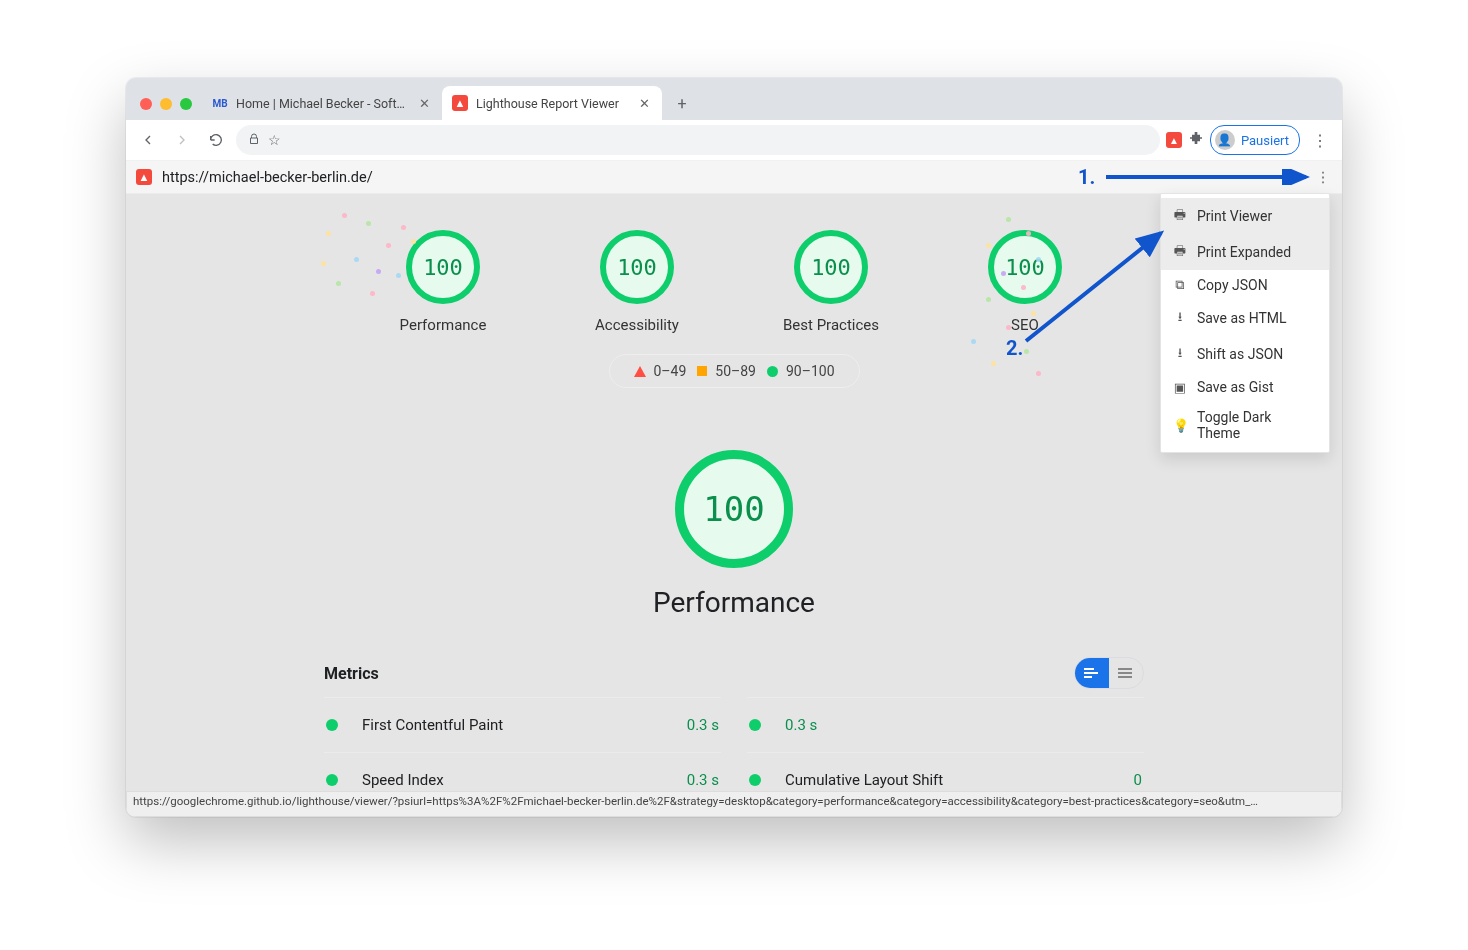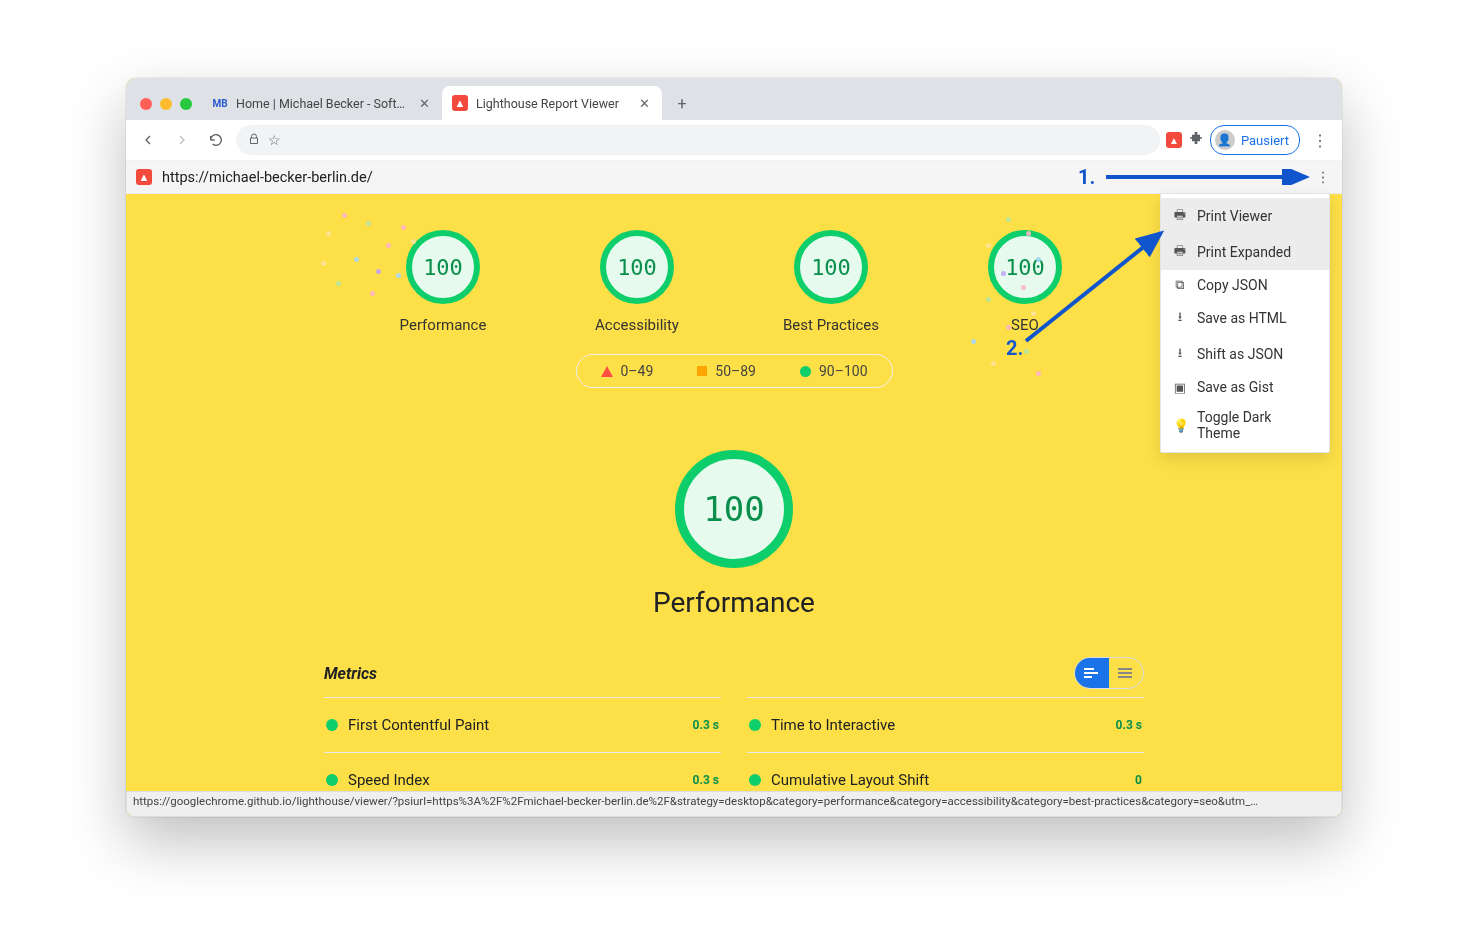--- a/index.html
+++ b/index.html
@@ -7,21 +7,21 @@
     --green-fill: #e6faee;
     --orange: #ffa400;
     --red: #ff4e42;
     --grey-text: #5f6368;
     --grey-border: #dadce0;
     --link: #1a73e8;
     --annot-blue: #1155cc;
   }
   html,body{margin:0;padding:0;background:#fff;font-family:-apple-system,BlinkMacSystemFont,"Segoe UI",Roboto,Helvetica,Arial,sans-serif;}
   .stage{min-height:950px;display:flex;justify-content:center;align-items:flex-start;}
-  .window{width:1216px;margin-top:78px;border-radius:10px;box-shadow:0 25px 60px rgba(0,0,0,0.25),0 0 0 1px rgba(0,0,0,0.05);overflow:hidden;background:#fde047;position:relative;}
+  .window{width:1216px;margin-top:78px;border-radius:10px;box-shadow:0 25px 60px rgba(0,0,0,0.25),0 0 0 1px rgba(0,0,0,0.05);overflow:hidden;background:#e5e5e5;position:relative;}
 
   
   .tabstrip{height:42px;background:#dee1e6;display:flex;align-items:flex-end;padding-left:8px;position:relative;}
   .traffic{display:flex;gap:8px;align-items:center;padding:0 10px 10px 6px;}
   .dot{width:12px;height:12px;border-radius:50%;}
   .dot.r{background:#ff5f57;} .dot.y{background:#febc2e;} .dot.g{background:#28c840;}
   .tab{height:34px;display:flex;align-items:center;gap:8px;padding:0 10px;border-top-left-radius:8px;border-top-right-radius:8px;font-size:12.5px;color:#444;min-width:200px;max-width:220px;background:transparent;}
   .tab.active{background:#fff;}
   .tab .title{white-space:nowrap;overflow:hidden;text-overflow:ellipsis;flex:1;}
   .tab .x{color:#666;font-size:13px;padding:0 2px;}
@@ -51,46 +51,46 @@
   .subbar .lhicon{width:16px;height:16px;background:#f44a3e;border-radius:3px;display:flex;align-items:center;justify-content:center;color:#fff;font-size:11px;font-weight:700;}
   .subbar .kebab{position:absolute;right:6px;top:3px;width:26px;height:26px;display:flex;align-items:center;justify-content:center;color:#5f6368;}
 
   
   .gauges{display:flex;justify-content:center;gap:64px;margin-top:36px;}
   .gauge{display:flex;flex-direction:column;align-items:center;gap:12px;width:130px;}
   .gaugecircle{width:62px;height:62px;border-radius:50%;border:6px solid var(--green);background:var(--green-fill);display:flex;align-items:center;justify-content:center;}
   .gaugecircle .num{font-family:ui-monospace,Menlo,monospace;font-size:22px;color:#0a8f4c;font-weight:500;}
   .gauge .label{font-size:15px;color:#333;white-space:nowrap;}
 
-  .legend{margin:20px auto 0;width:fit-content;padding:8px 24px;border:1px solid #eee;border-radius:20px;display:flex;gap:44px;align-items:center;font-size:14px;color:#444;}
+  .legend{margin:20px auto 0;width:fit-content;padding:8px 24px;border:1px solid #eee;border-radius:20px;display:flex;gap:11px;align-items:center;font-size:14px;color:#444;}
   .legend .item{display:flex;align-items:center;gap:8px;}
   .shape{width:12px;height:12px;}
   .tri{width:0;height:0;border-left:6px solid transparent;border-right:6px solid transparent;border-bottom:11px solid var(--red);}
   .sq{background:var(--orange);width:10px;height:10px;}
   .circ{background:var(--green);width:11px;height:11px;border-radius:50%;}
 
   
   .bigsection{text-align:center;margin-top:62px;}
   .bigcircle{width:100px;height:100px;border-radius:50%;border:9px solid var(--green);background:var(--green-fill);display:flex;align-items:center;justify-content:center;margin:0 auto;}
   .bigcircle .num{font-family:ui-monospace,Menlo,monospace;font-size:34px;color:#0a8f4c;}
   .bigtitle{font-size:28px;color:#202124;margin-top:18px;font-weight:400;}
 
   
   .metricswrap{width:820px;margin:38px auto 0;}
-  .metricshead{display:flex;align-items:center;margin-bottom:8px;font-style:italic;}
+  .metricshead{display:flex;align-items:center;margin-bottom:8px;}
   .metricshead h3{font-size:16px;font-weight:700;margin:0;flex:1;color:#202124;}
   .viewtoggle{display:flex;border:1px solid var(--grey-border);border-radius:18px;overflow:hidden;height:30px;}
   .viewtoggle .opt{width:34px;display:flex;align-items:center;justify-content:center;}
   .viewtoggle .opt.active{background:#1a73e8;color:#fff;}
   .viewtoggle .opt:not(.active){color:#666;}
   .metricsgrid{display:grid;grid-template-columns:1fr 1fr;column-gap:26px;}
-  .metric{border-top:1px solid #ebebeb;padding:18px 2px;display:grid;grid-template-columns:20px 1fr auto;align-items:center;gap:2px;}
+  .metric{border-top:1px solid #ebebeb;padding:18px 2px;display:grid;grid-template-columns:20px 1fr auto;align-items:center;gap:16px;}
   .metric .mdot{width:12px;height:12px;background:var(--green);border-radius:50%;}
   .metric .name{font-size:15px;color:#202124;}
-  .metric .val{font-size:12px;font-weight:700;color:#0a8f4c;}
+  .metric .val{font-size:15px;font-weight:400;color:#0a8f4c;}
 
   
   .statusbar{position:absolute;left:0;right:0;bottom:0;height:20px;background:#efefef;border:1px solid #ddd;font-size:11.5px;color:#444;padding:2px 6px;white-space:nowrap;overflow:hidden;text-overflow:ellipsis;}
 
   
   .toolsmenu{position:absolute;top:32px;right:12px;width:168px;background:#fff;border:1px solid #e4e4e4;box-shadow:0 6px 16px rgba(0,0,0,0.12);border-radius:2px;padding:4px 0;z-index:30;}
   .toolsmenu .mi{display:flex;align-items:center;gap:10px;padding:7px 12px;font-size:14px;color:#333;}
   .toolsmenu .mi.hi{background:#ececec;}
   .toolsmenu .ico{width:14px;text-align:center;color:#555;font-size:13px;}
 
@@ -282,21 +282,20 @@
               </div>
             <div class="metric">
                 <span class="mdot"></span>
                 <span class="name">Largest Contentful Paint</span>
                 <span class="val">0.4 s</span>
               </div>
           </div>
           <div>
             <div class="metric">
                 <span class="mdot"></span>
-                <span class="name">Time to Interactive</span>
                 <span class="val">0.3 s</span>
               </div>
             <div class="metric">
                 <span class="mdot"></span>
                 <span class="name">Cumulative Layout Shift</span>
                 <span class="val">0</span>
               </div>
           </div>
         </div>
       </div>

